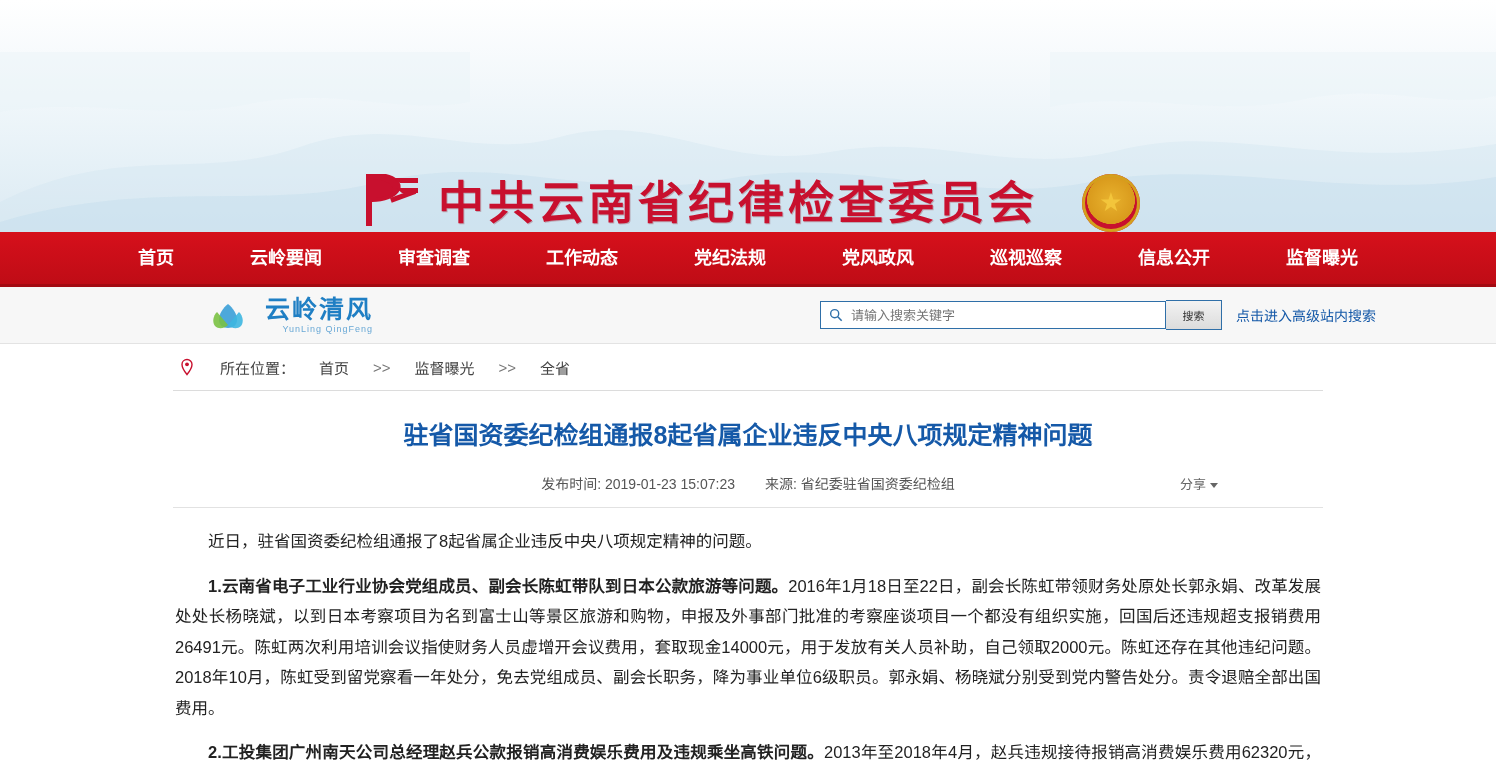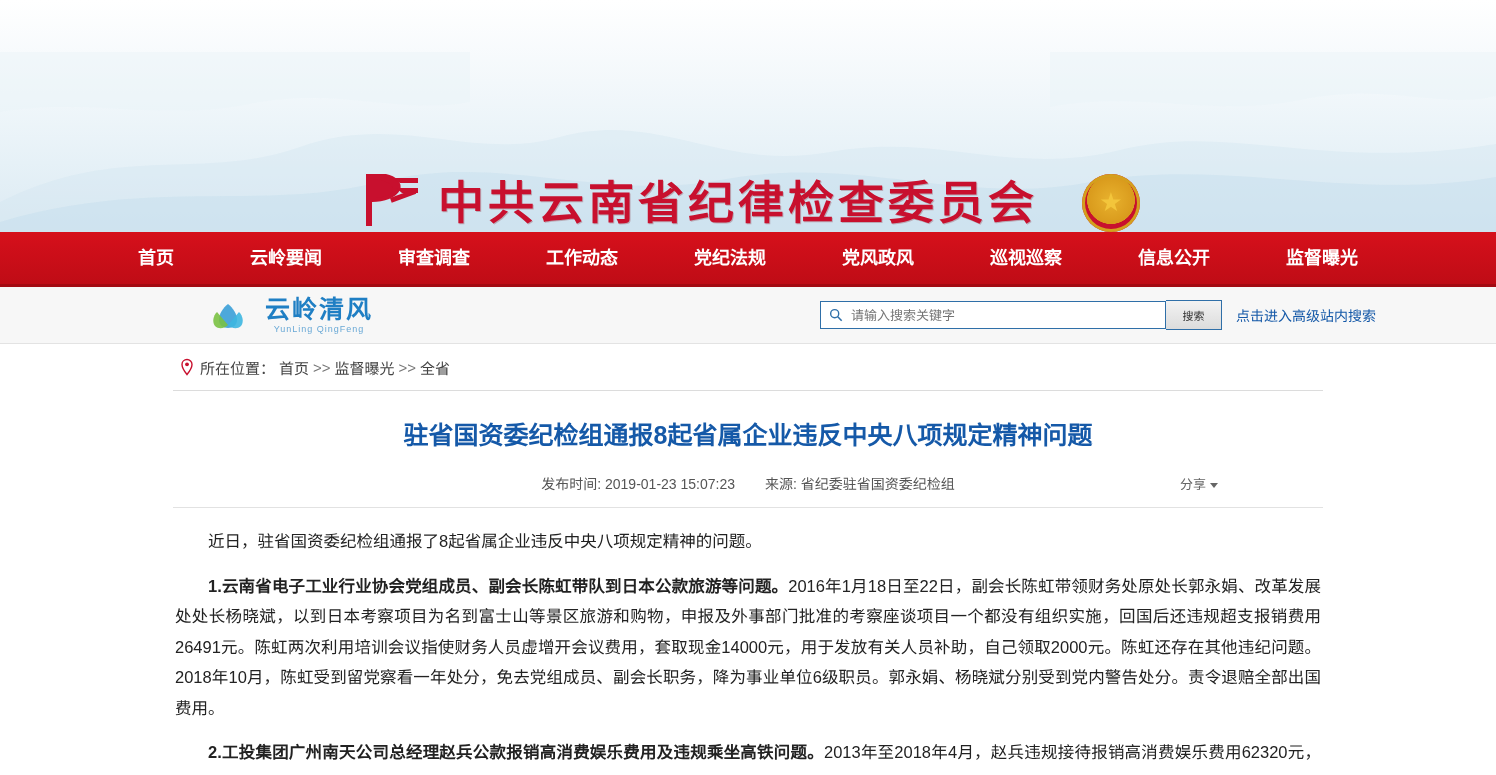--- a/index.html
+++ b/index.html
@@ -120,21 +120,21 @@
     font-size: 25px;
     font-weight: bold;
     color: #1f7fc4;
     letter-spacing: 2px;
     line-height: 1;
   }
   .logo-text-en {
     font-size: 9px;
     color: #6aa9d6;
     letter-spacing: 1px;
-    text-align: center;
+    text-align: right;
     margin-top: 2px;
   }
   .search-wrap {
     position: absolute;
     left: 820px;
     display: flex;
     align-items: center;
   }
   .search-box {
     width: 346px;
@@ -181,21 +181,21 @@
 
   
   .content {
     width: 1150px;
     margin: 0 auto;
     position: relative;
   }
   .breadcrumb {
     display: flex;
     align-items: center;
-    gap: 4px;
+    gap: 24px;
     height: 46px;
     font-size: 15px;
     color: #444;
     padding-left: 5px;
   }
   .bc-icon { width: 18px; height: 18px; flex: 0 0 auto; }
   .bc-sep { color: #777; }
   .bc-link { color: #444; cursor: pointer; }
 
   .divider {

